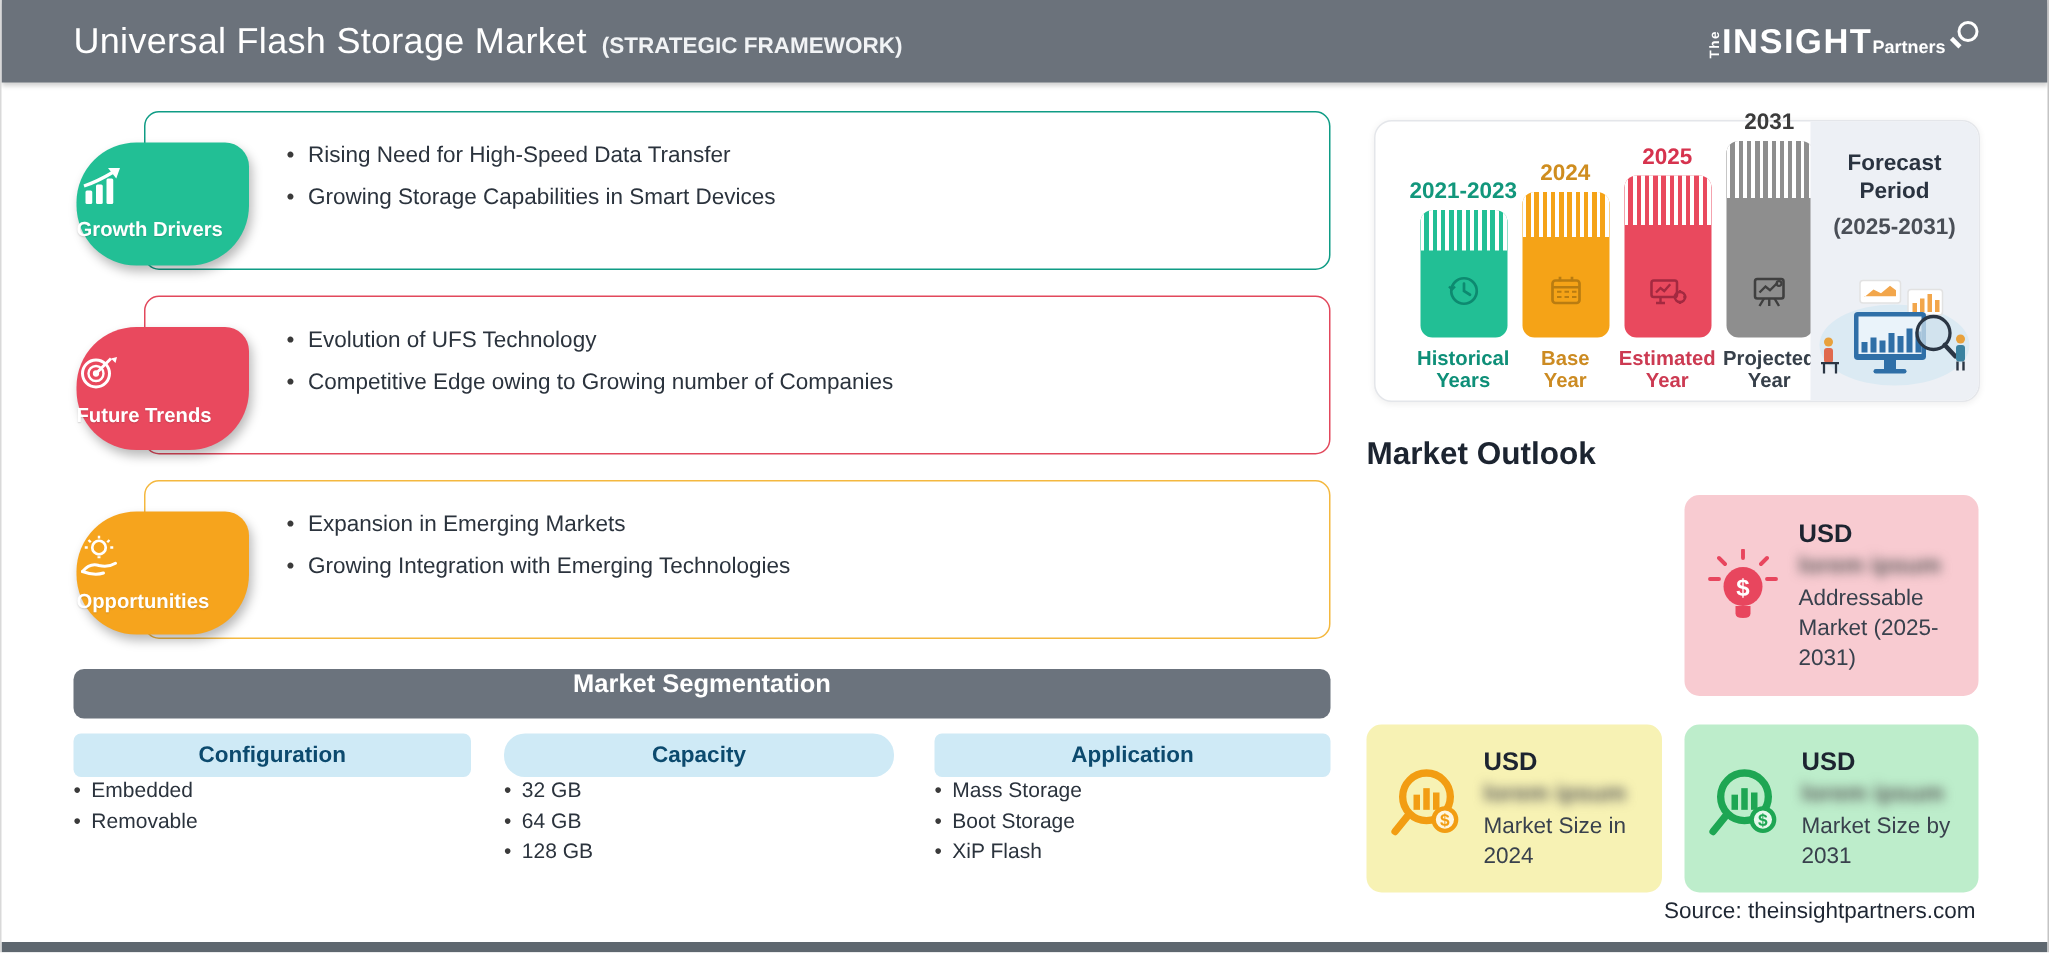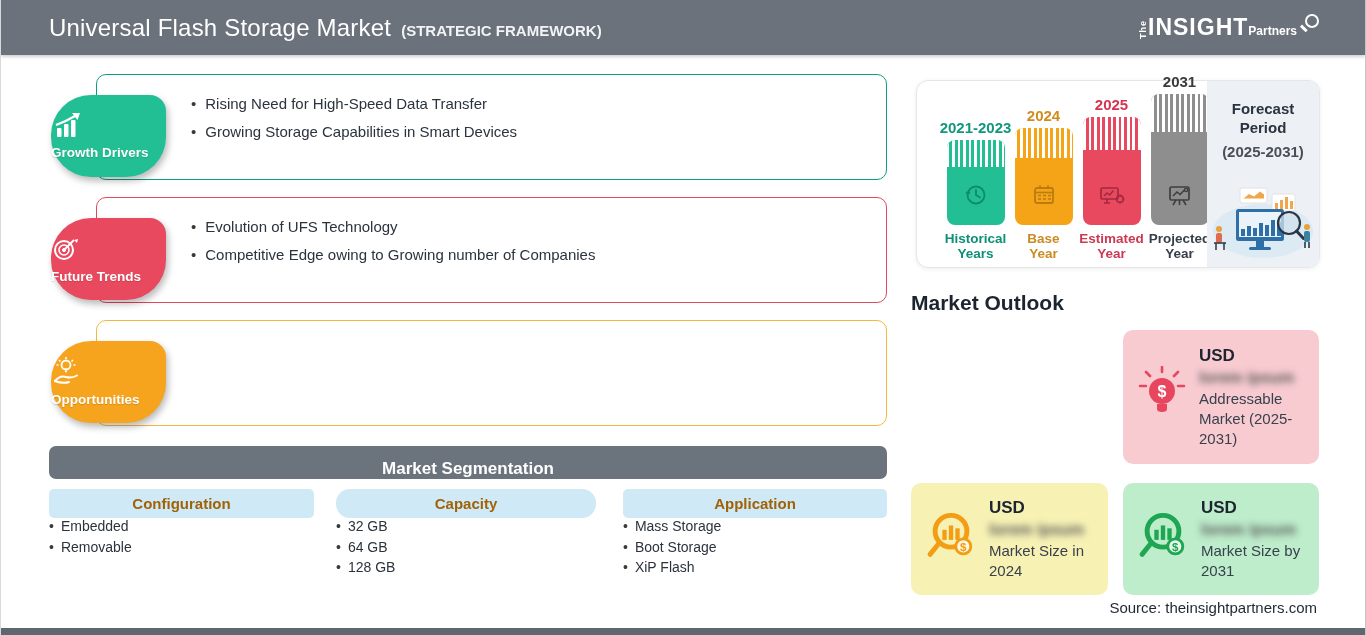--- a/index.html
+++ b/index.html
@@ -33,24 +33,24 @@
   .g2 { top:218px; background:#e9495e; }
   .g3 { top:341px; background:#f6a41d; }
   .badge-label { color:#fff; font-size:13.5px; font-weight:bold; text-shadow:0 1px 1px rgba(0,0,0,.15); }
   .driver-list { position:absolute; left:190px; width:660px; list-style:none; }
   .l1 { top:90px; } .l2 { top:213px; } .l3 { top:336px; }
   .driver-list li { font-size:15px; color:#2b333d; line-height:28px; }
   .driver-list li::before { content:"•"; margin-right:9px; color:#3a3a3a; }
 
   
   .segbar { position:absolute; left:48px; top:446px; width:838px; height:33px; background:#6b737d;
-            border-radius:7px; display:flex; align-items:flex-end; justify-content:center;
+            border-radius:7px; display:flex; align-items:flex-start; justify-content:center;
             color:#fff; font-size:17px; font-weight:bold; }
   .seg-head { position:absolute; top:489px; height:29px; background:#cfeaf6; border-radius:5px;
-              display:flex; align-items:center; justify-content:center; font-size:15px; font-weight:bold; color:#a16207; }
+              display:flex; align-items:center; justify-content:center; font-size:15px; font-weight:bold; color:#0c4a6e; }
   .sh1 { left:48px; width:265px; } .sh2 { left:335px; width:260px;border-radius:14px; } .sh3 { left:622px; width:264px; }
   .seg-list { position:absolute; top:516px; list-style:none; width:250px; }
   .sl1 { left:48px; } .sl2 { left:335px; } .sl3 { left:622px; }
   .seg-list li { font-size:14px; color:#2b333d; line-height:20.5px; }
   .seg-list li::before { content:"•"; margin-right:7px; color:#3a3a3a; }
 
   
   .years-panel { position:absolute; left:915px; top:80px; width:404px; height:188px; background:#fff;
                  border:1px solid #e4e6ea; border-radius:12px; box-shadow:0 1px 5px rgba(0,0,0,.07); }
   .bars-row { position:absolute; left:13px; right:118px; bottom:6px; top:4px;
@@ -153,20 +153,24 @@
       <svg width="30" height="28" viewBox="0 0 30 28" fill="none" stroke="#fff">
         <circle cx="15" cy="8" r="4.5" stroke-width="1.8"></circle>
         <path d="M13.5 12.5 h3 M14 14.5 h2" stroke-width="1.4"></path>
         <path d="M15 0 v2 M8 3 l1.5 1.5 M22 3 l-1.5 1.5 M5.5 8 h2 M22.5 8 h2" stroke-width="1.6"></path>
         <path d="M4 24 q5 -6 11 -4 q6 1.5 11 -1.5" stroke-width="2" stroke-linecap="round"></path>
         <path d="M4 24 q8 3 14 1" stroke-width="2" stroke-linecap="round"></path>
       </svg>
     </span>
     <span class="badge-label">Opportunities</span>
   </div>
+  <ul class="driver-list l3">
+    <li>Expansion in Emerging Markets</li>
+    <li>Growing Integration with Emerging Technologies</li>
+  </ul>
 
   <div class="segbar">
     <span>Market Segmentation</span>
   </div>
   <div class="seg-head sh1">Configuration</div>
   <div class="seg-head sh2">Capacity</div>
   <div class="seg-head sh3">Application</div>
   <ul class="seg-list sl1">
     <li>Embedded</li>
     <li>Removable</li>

